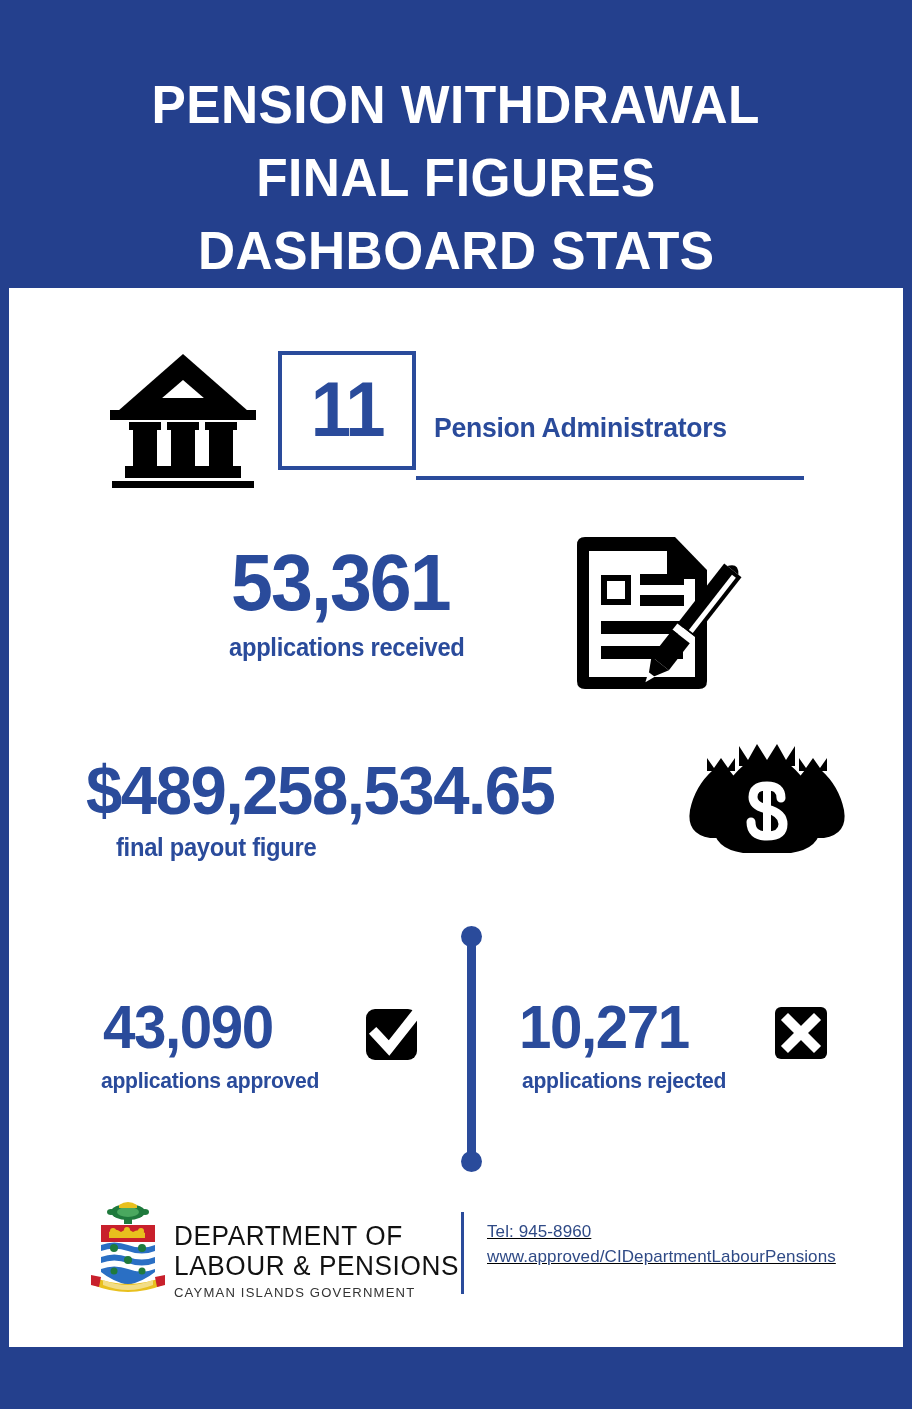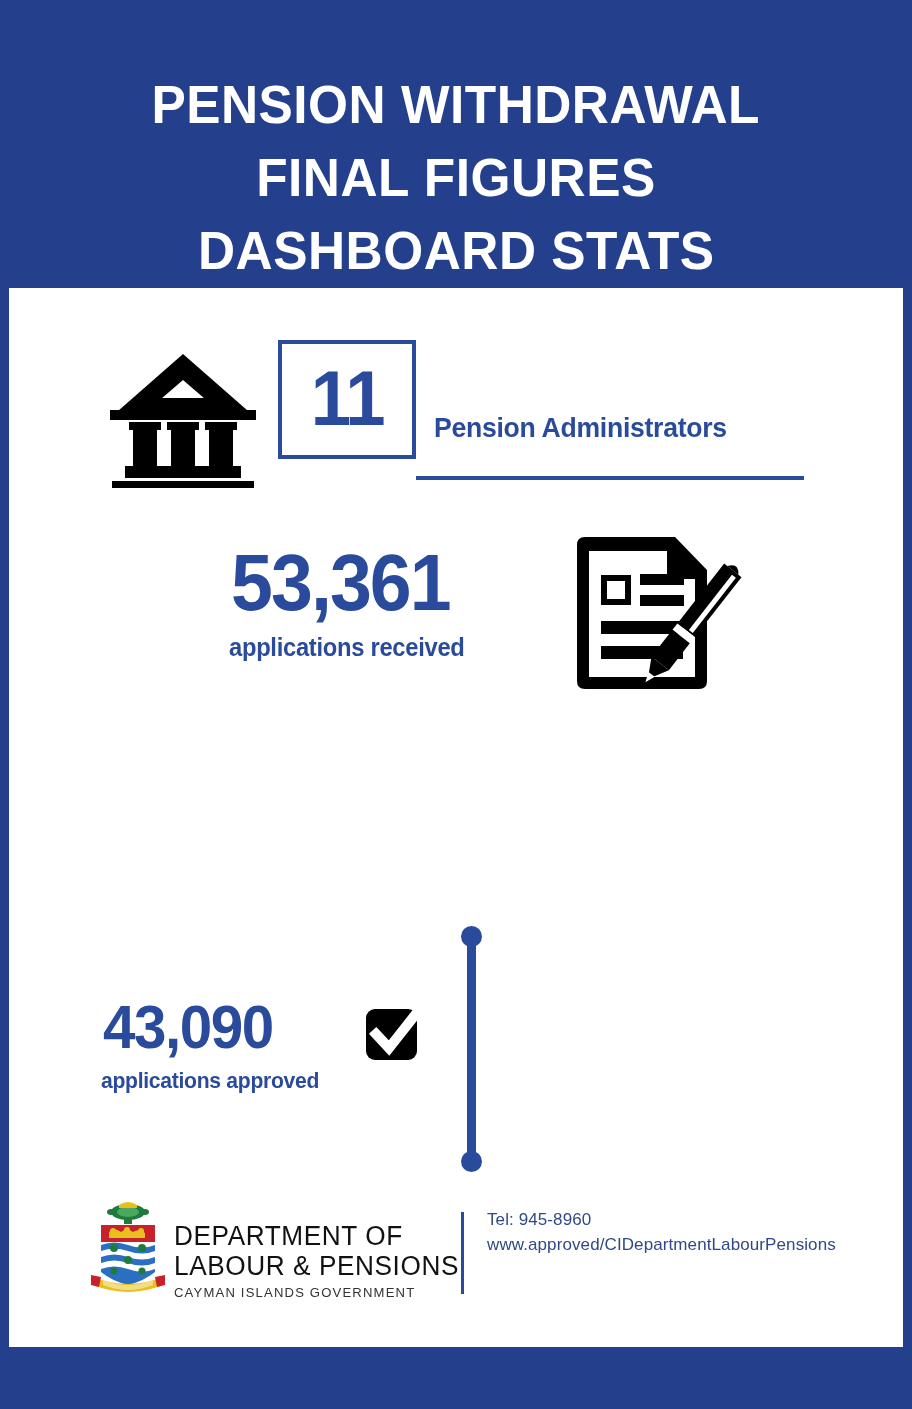--- a/index.html
+++ b/index.html
@@ -45,21 +45,21 @@
 
   
   .admin-row {
     position:absolute;
     left:0; top:48px;
     width:894px; height:160px;
   }
   .bank-icon { position:absolute; left:99px; top:12px; }
   .count-box {
     position:absolute;
-    left:269px; top:4px;
+    left:269px; top:15px;
     width:138px; height:119px;
     border:4px solid #2a4b9b;
     background:#fff;
     display:flex; align-items:center; justify-content:center;
   }
   .count-box-num {
     color:#2a4b9b;
     font-weight:bold;
     font-size:78px;
     line-height:78px;
@@ -213,21 +213,21 @@
     margin-top:3px;
     transform:scaleX(0.97);
     transform-origin:left top;
   }
   .contact-rule {
     position:absolute;
     left:452px; top:11px;
     width:3px; height:82px;
     background:#2a4b9b;
   }
-  .contact-text { position:absolute; left:478px; top:6px; }
+  .contact-text { position:absolute; left:478px; top:18px;text-decoration:underline; }
   .contact-line {
     color:#2f4a86;
     font-size:17px;
     line-height:25px;
     letter-spacing:0.1px;
     white-space:nowrap;
   }
 </style>
 </head>
 <body>
@@ -290,39 +290,71 @@
           <rect x="118" y="108" width="22" height="34" fill="#000"></rect>
           <path d="M118 142 L140 142 L129 162 Z" fill="#000"></path>
           <path d="M125 156 L133 156 L129 166 Z" fill="#fff"></path>
           <path d="M122 24 Q129 14 136 24 Z" fill="#000"></path>
           <rect x="131" y="28" width="5" height="70" fill="#fff"></rect>
         </g>
       </svg>
     </span>
   </div>
 
+  <div class="payout-row">
+    <div class="payout-num">$489,258,534.65</div>
+    <div class="payout-label">final payout figure</div>
+
+    <span class="bags-icon">
+      <svg width="180" height="125" viewBox="0 0 180 125">
+
+        <path d="M36 34 Q18 50 13 74 Q9 98 33 102 L62 102 Q76 96 72 76 Q67 50 52 34 Z" fill="#000"></path>
+        <path d="M30 22 L37 32 L44 22 L51 32 L58 22 L58 35 L30 35 Z" fill="#000"></path>
+
+        <path d="M128 34 Q113 50 108 76 Q104 96 118 102 L147 102 Q171 98 167 74 Q162 50 144 34 Z" fill="#000"></path>
+        <path d="M122 22 L129 32 L136 22 L143 32 L150 22 L150 35 L122 35 Z" fill="#000"></path>
+
+        <path d="M68 28 Q42 50 37 82 Q32 112 66 117 L114 117 Q148 112 143 82 Q138 50 112 28 Z" fill="#000"></path>
+        <path d="M62 10 L71 24 L80 8 L90 24 L100 8 L109 24 L118 10 L118 30 L62 30 Z" fill="#000"></path>
+
+        <rect x="86" y="46" width="8" height="56" fill="#fff"></rect>
+        <path d="M104 62 Q104 50 90 50 Q76 50 76 61 Q76 70 90 73 Q106 77 106 88 Q106 100 90 100 Q74 100 74 86" fill="none" stroke="#fff" stroke-width="9" stroke-linecap="round"></path>
+      </svg>
+    </span>
+  </div>
 
   <div class="divider">
     <div class="divider-dot top"></div>
     <div class="divider-bar"></div>
     <div class="divider-dot bottom"></div>
   </div>
 
   <div class="approved-block">
     <div class="stat-num">43,090</div>
     <div class="stat-label">applications approved</div>
 
     <span class="check-icon">
       <svg width="62" height="58" viewBox="0 0 62 58">
         <rect x="1" y="6" width="51" height="51" rx="9" fill="#000"></rect>
         <path d="M11 31 L24 45 L58 2" fill="none" stroke="#fff" stroke-width="10" stroke-linecap="square"></path>
       </svg>
     </span>
   </div>
 
+  <div class="rejected-block">
+    <div class="stat-num">10,271</div>
+    <div class="stat-label">applications rejected</div>
+
+    <span class="x-icon">
+      <svg width="58" height="58" viewBox="0 0 58 58">
+        <rect x="3" y="4" width="52" height="52" rx="6" fill="#000"></rect>
+        <path d="M16 17 L42 43 M42 17 L16 43" fill="none" stroke="#fff" stroke-width="10" stroke-linecap="square"></path>
+      </svg>
+    </span>
+  </div>
 
   <div class="footer">
 
     <span class="crest">
       <svg width="78" height="95" viewBox="0 0 78 95">
 
         <ellipse cx="39" cy="11" rx="17" ry="8" fill="#1f7a3d"></ellipse>
         <ellipse cx="39" cy="11" rx="11" ry="5" fill="#4aa85f"></ellipse>
         <ellipse cx="22" cy="11" rx="4" ry="3" fill="#1f7a3d"></ellipse>
         <ellipse cx="56" cy="11" rx="4" ry="3" fill="#1f7a3d"></ellipse>

